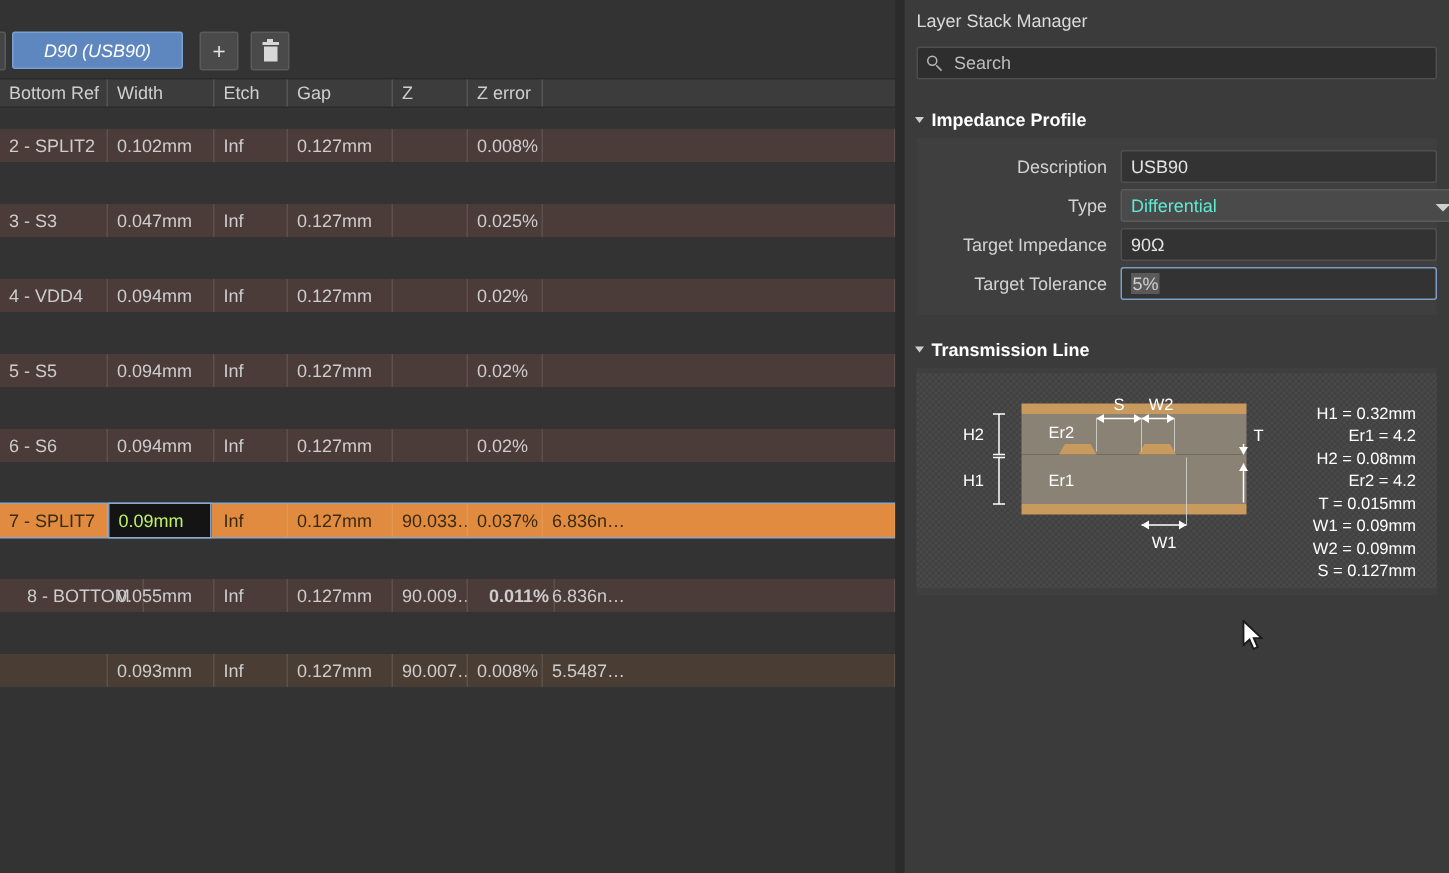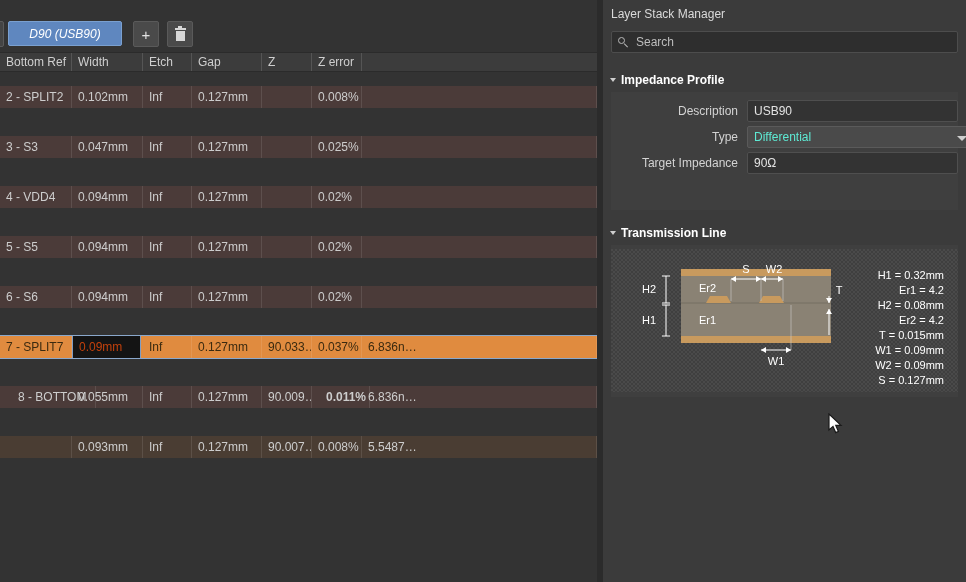--- a/index.html
+++ b/index.html
@@ -110,21 +110,21 @@
   .trow.sel .selbox {
     position: absolute; left: 0; top: 13px; width: 597px; height: 24px;
     border-top: 1px solid #8aa8cc; border-bottom: 1px solid #8aa8cc;
     pointer-events: none;
   }
   .editcell {
     position: absolute; top: 13px; height: 24px;
     background: #141414;
     border: 1px solid #7f9dc4;
     display: flex; align-items: center; padding-left: 6px;
-    color: #c2410c;
+    color: #bef264;
   }
 
   
   #divider {
     position: absolute; left: 597px; top: 0; width: 6px; height: 582px;
     background: #2b2b2b;
   }
 
   
   #right-panel {
@@ -377,20 +377,26 @@
           <div class="flabel">Type</div>
           <div class="fselect">
             <span>Differential</span>
             <span class="chev"></span>
           </div>
         </div>
         <div class="frow" style="top: 60px;">
           <div class="flabel">Target Impedance</div>
           <div class="finput">
             <span>90Ω</span>
+          </div>
+        </div>
+        <div class="frow" style="top: 86px;">
+          <div class="flabel">Target Tolerance</div>
+          <div class="finput focused">
+            <span class="selectedtext">5%</span>
           </div>
         </div>
       </div>
 
     <div class="sect-header" id="sect-transmission">
       <span class="tri"></span>
       <span>Transmission Line</span>
     </div>
 
     <div id="tx-body" class="panel-body"></div>

